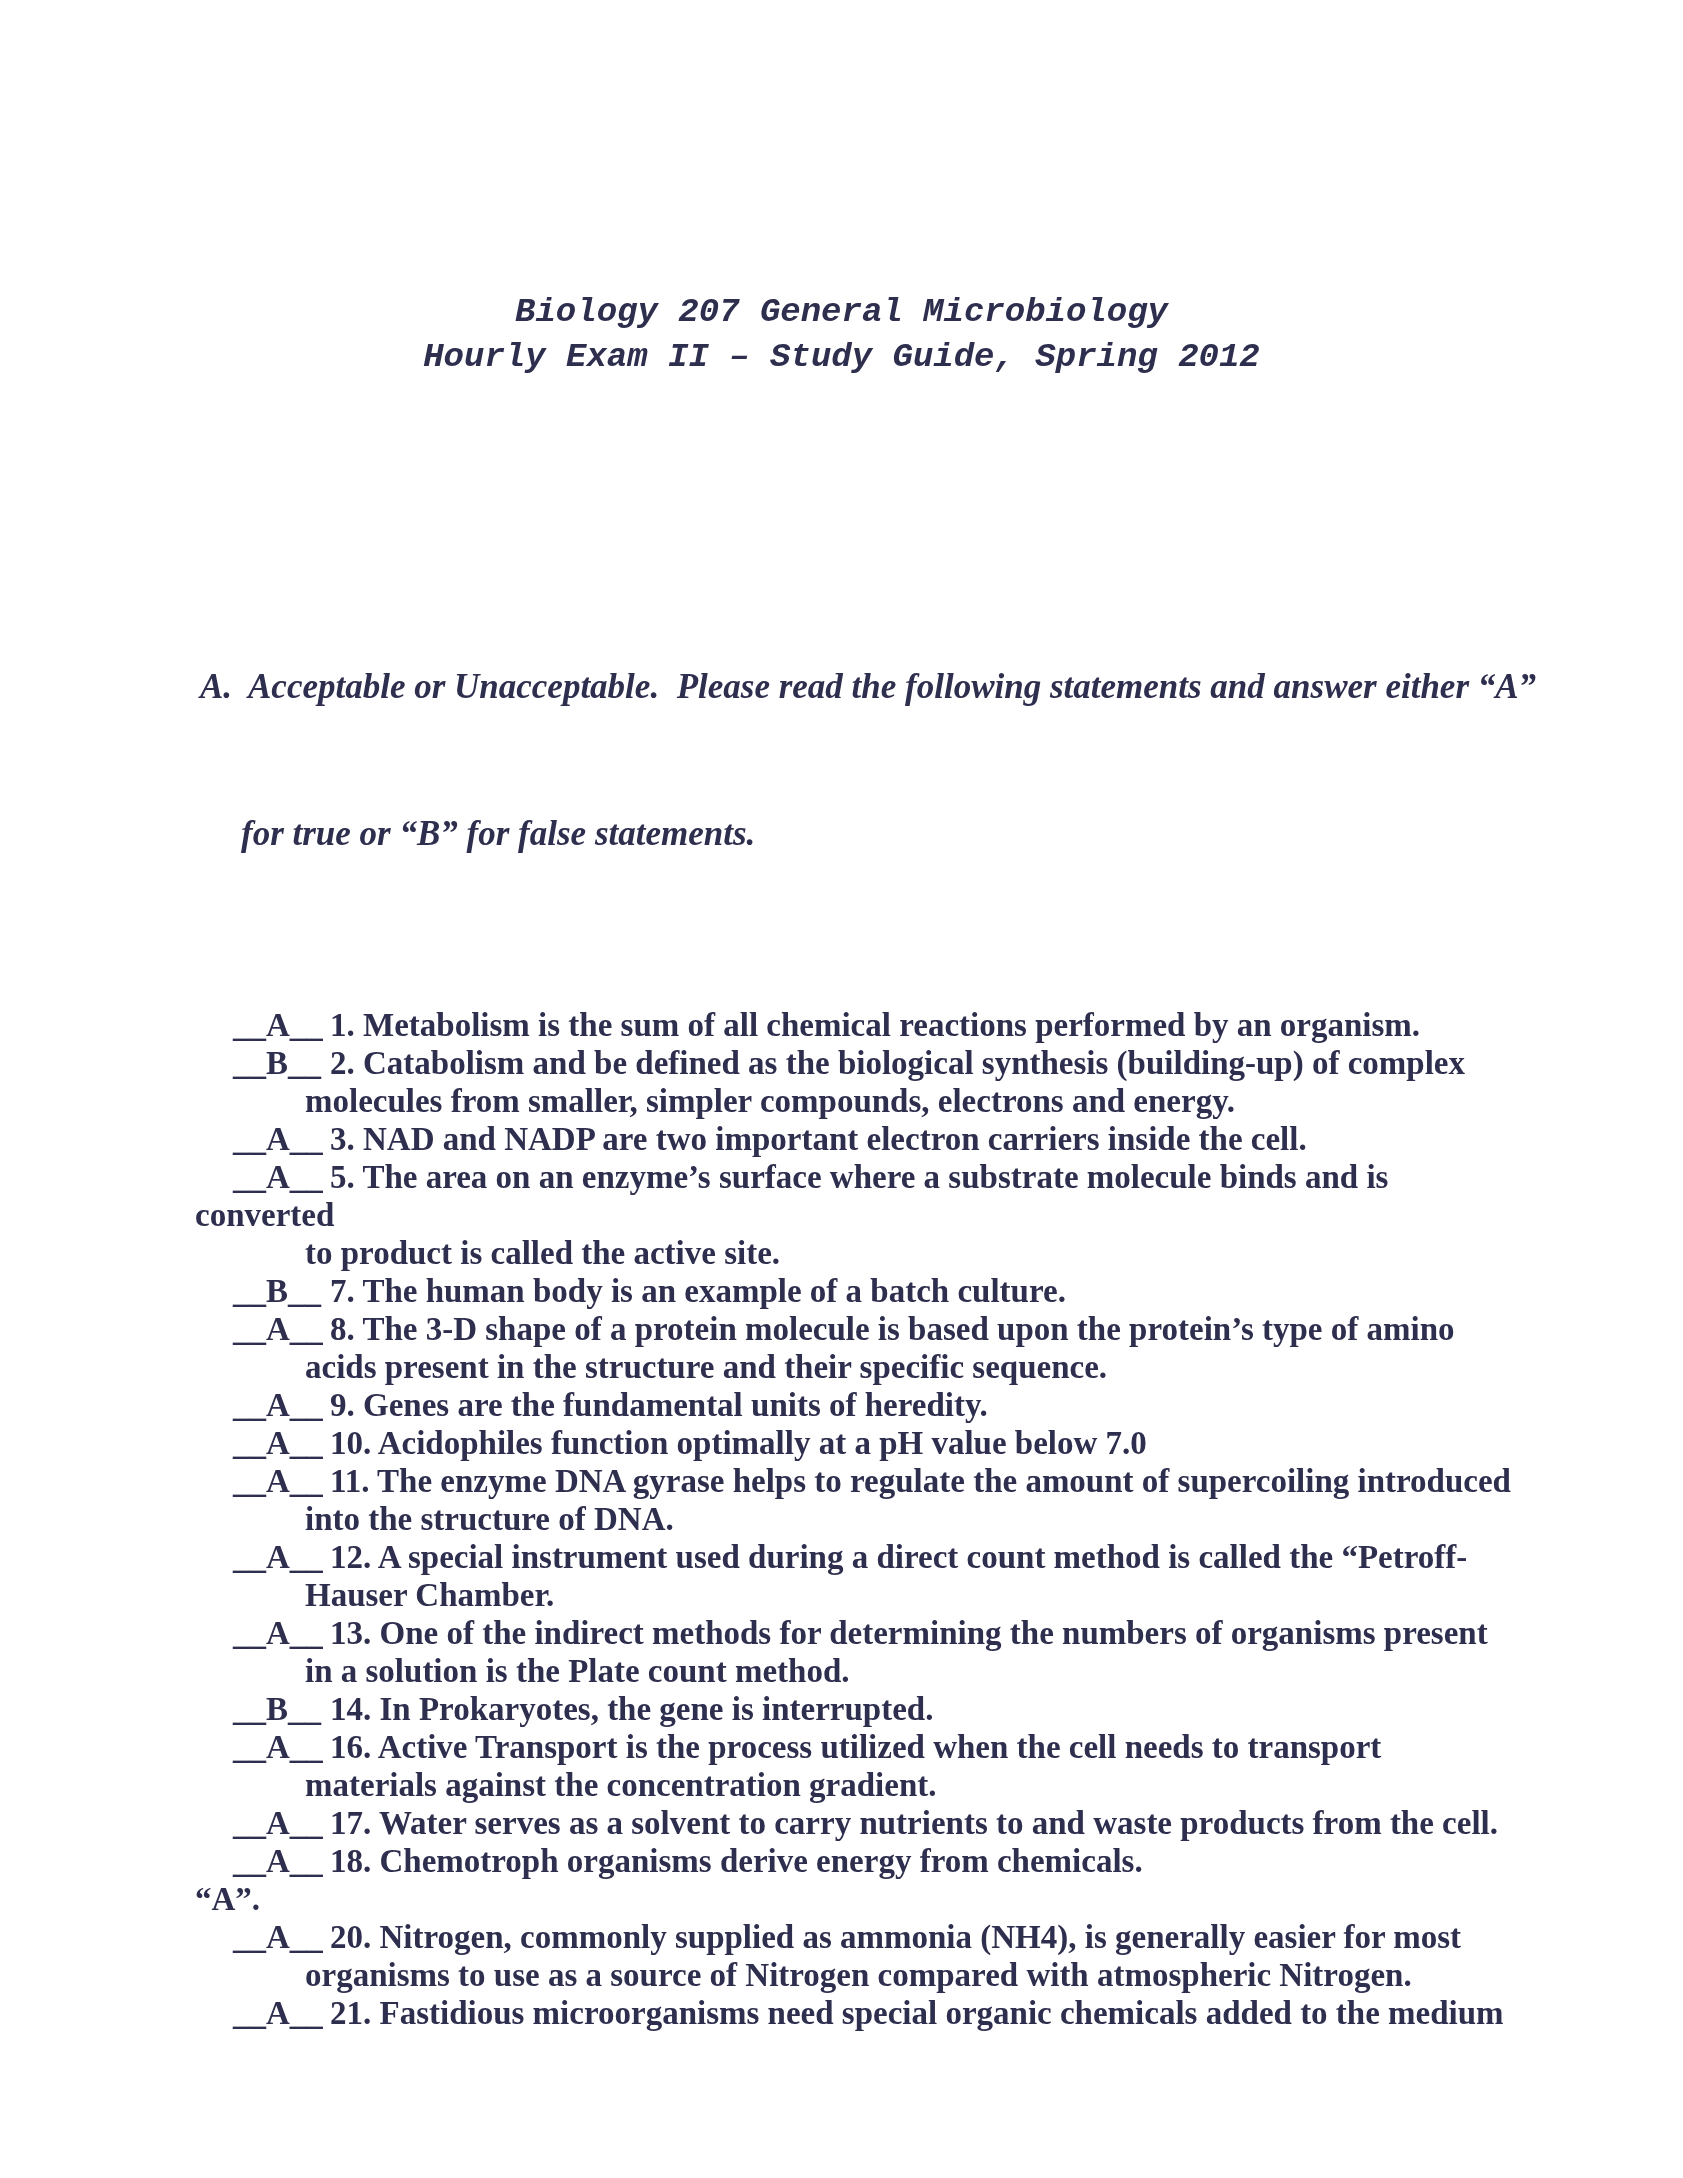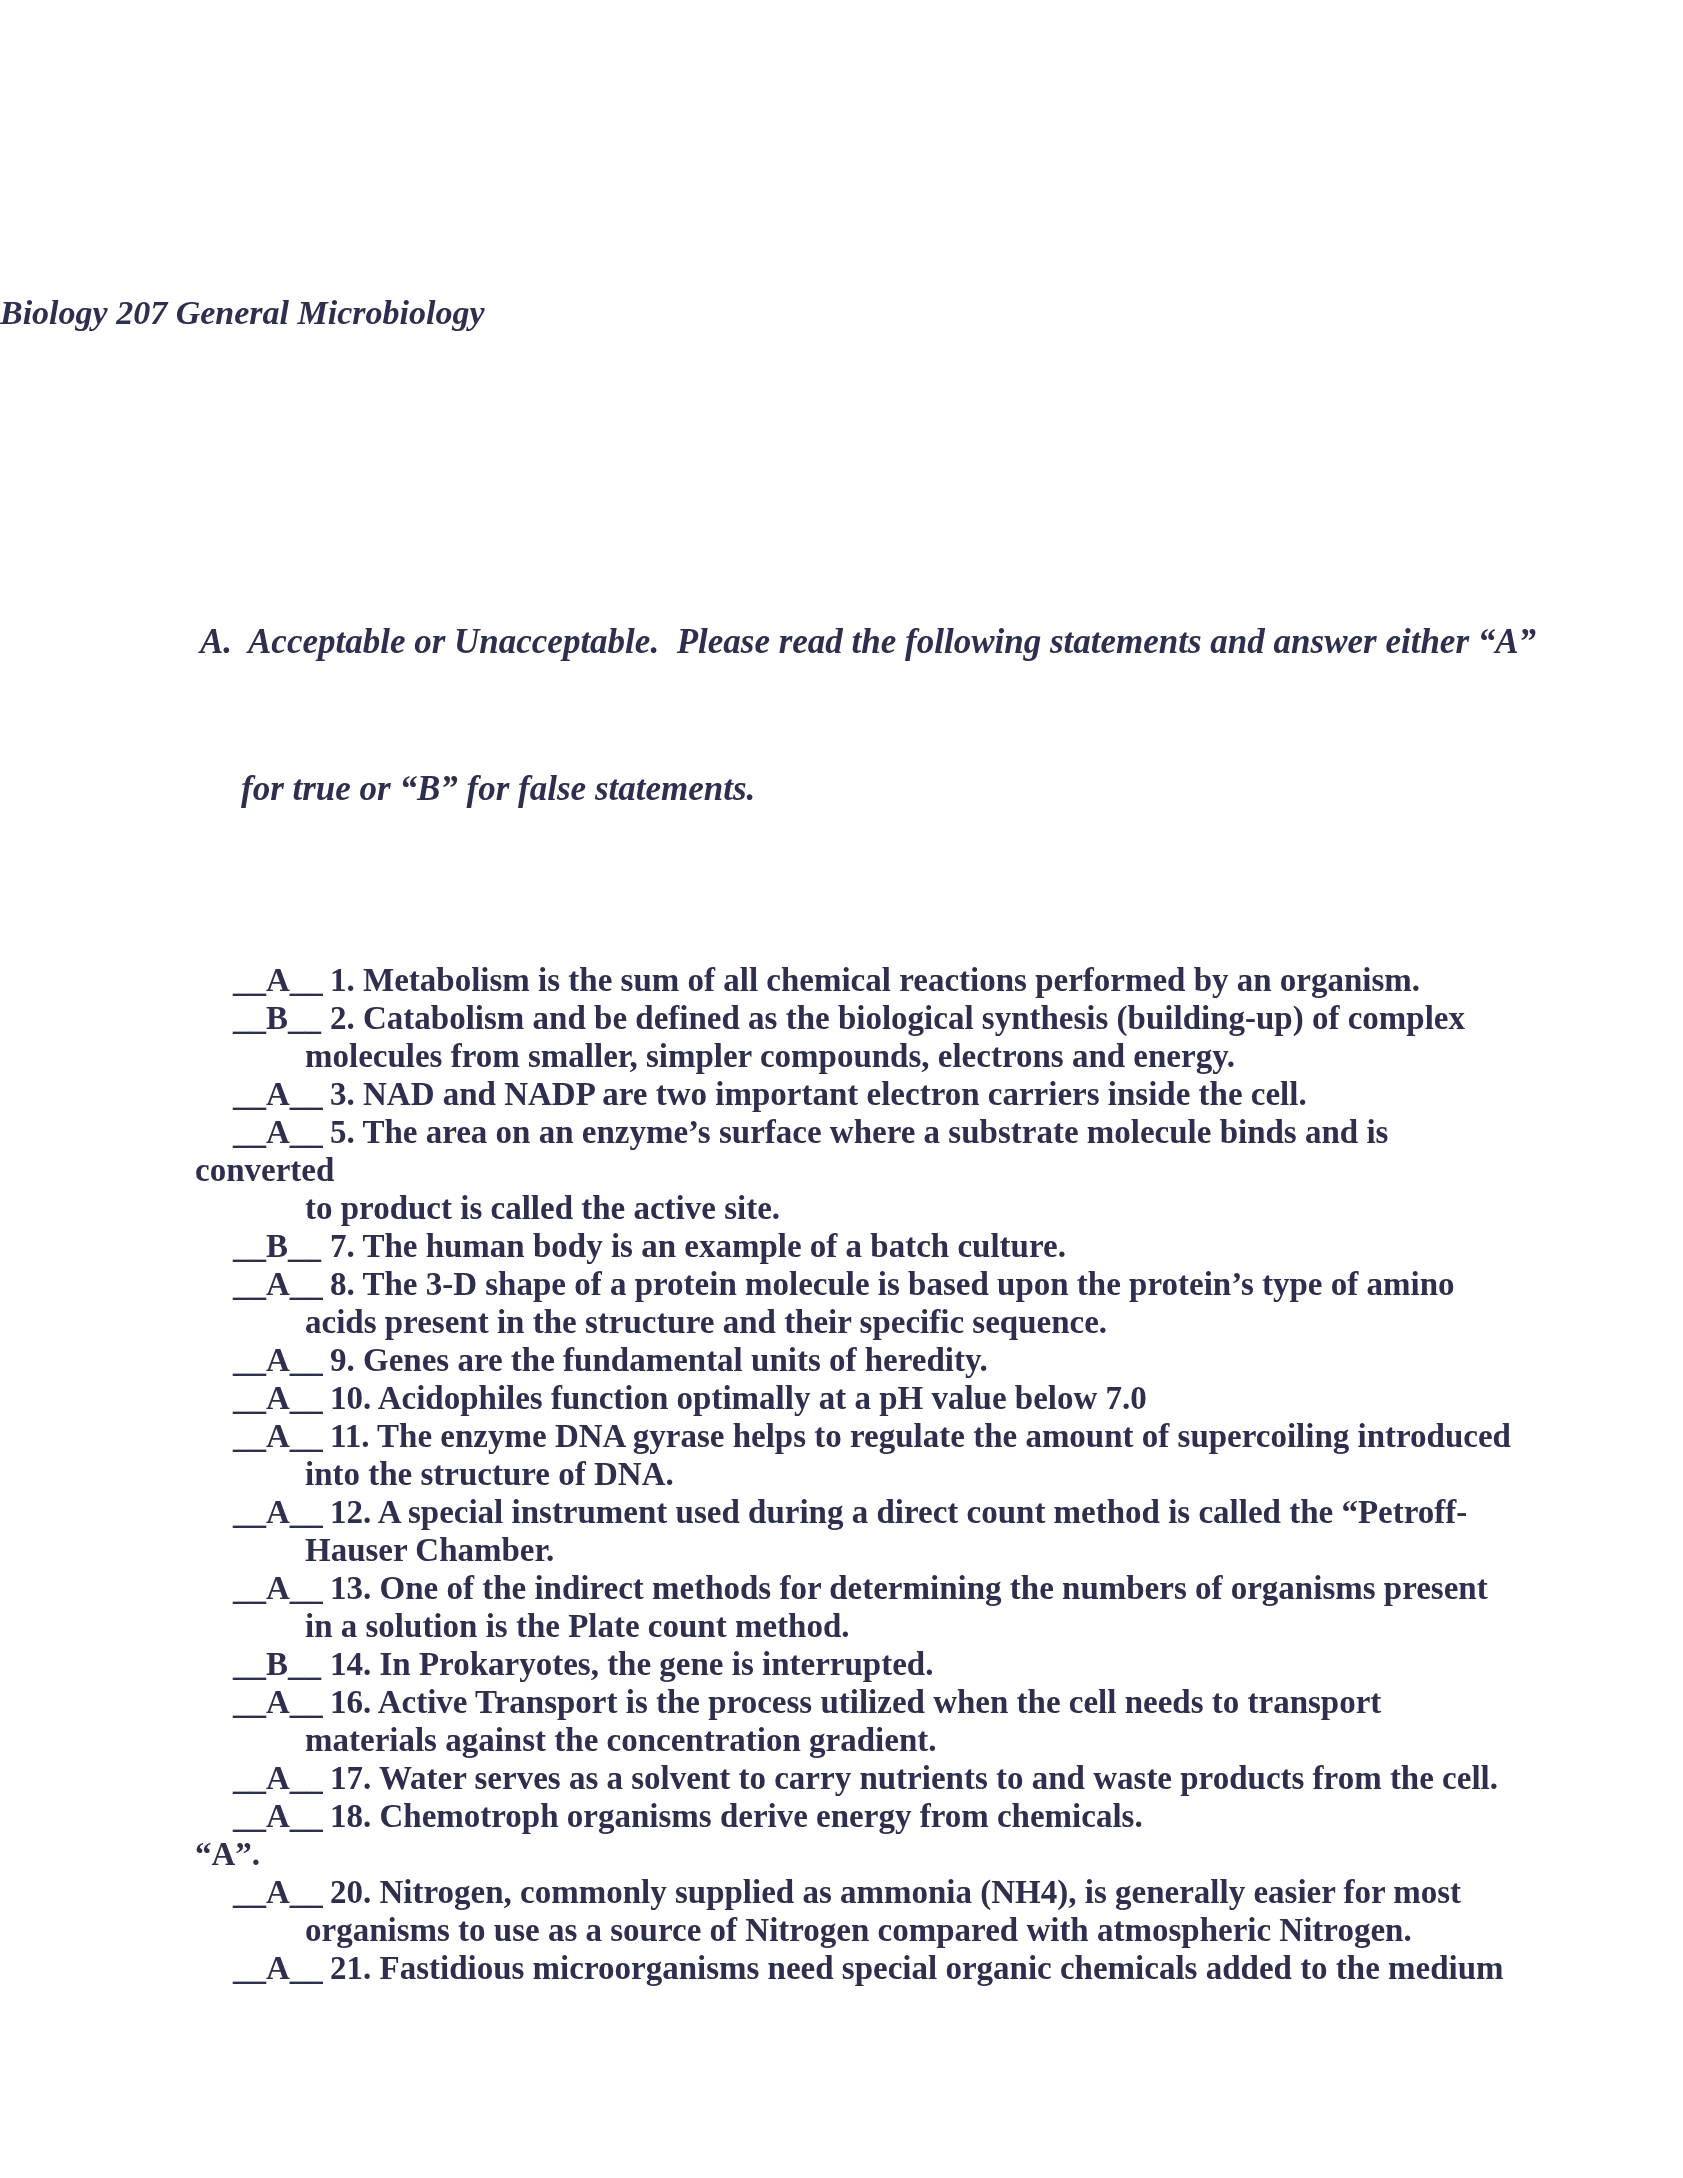--- a/index.html
+++ b/index.html
@@ -12,24 +12,25 @@
     width:1683px;height:2178px;
     background:var(--page-bg);
     margin:0 auto;
     overflow:hidden;
     font-family:"Liberation Serif","DejaVu Serif",serif;
     font-weight:bold;
     color:var(--ink);
   }
   .doc-title{
     padding-top:290px;
-    text-align:left;
+    text-align:center;
     font-style:italic;
     font-size:34px;
     line-height:45px;
+    font-family:Liberation Mono, monospace;
   }
   .content{
     padding-left:156px;
     padding-right:40px;
   }
   .instructions{
     margin-top:184px;
     font-style:italic;
     font-size:35px;
     line-height:49px;
@@ -60,20 +61,21 @@
     margin-left:38px;
   }
 </style>
 </head>
 <body>
 
 <div class="page">
 
   <header class="doc-title">
     <div>Biology 207 General Microbiology</div>
+    <div>Hourly Exam II – Study Guide, Spring 2012</div>
   </header>
 
   <div class="content">
 
     <section class="instructions">
       <div><span class="section-label">A.</span><span>Acceptable or Unacceptable.  Please read the following statements and answer either “A”</span></div>
       <div class="instr-line2">for true or “B” for false statements.</div>
     </section>
 
     <main class="questions">

